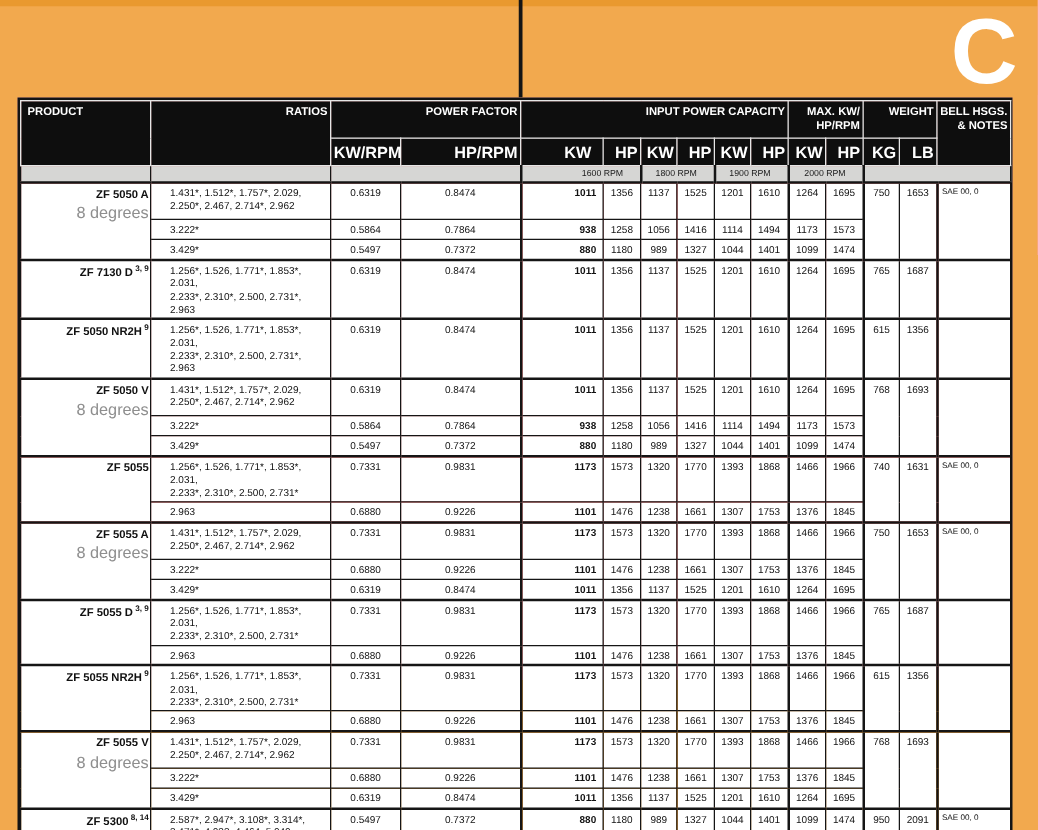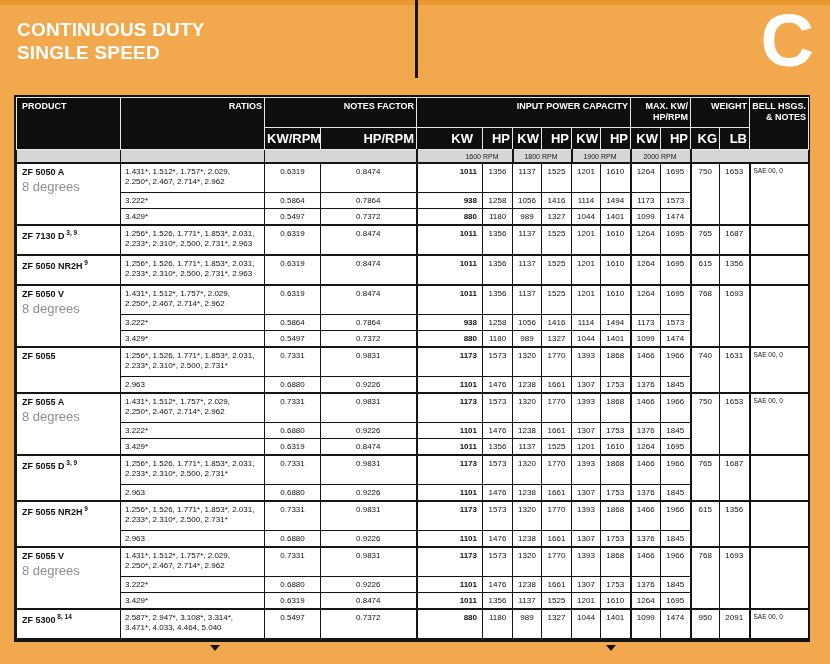--- a/index.html
+++ b/index.html
@@ -19,21 +19,21 @@
     letter-spacing:0.2px; white-space:pre-line;
   }
   .fold-line-top { position:absolute; left:415px; top:0; width:3px; height:78px; background:#151515; }
   .section-letter {
     position:absolute; right:16px; top:4px; color:#FFFFFF;
     font-size:74px; font-weight:bold; line-height:1;
   }
   
   .panel {
     position:absolute; left:14px; top:78px; width:796px; height:466px;
-    background:#fca5a5; display:flex; flex-direction:column;margin-top:17px;
+    background:#fca5a5; display:flex; flex-direction:column;
   }
   .table-wrap { border:2px solid #141414; border-bottom-width:3px; }
   table { border-collapse:collapse; table-layout:fixed; width:792px; }
   
   col.c-product {width:104px;} col.c-ratios {width:144px;}
   col.c-pfkw {width:56px;} col.c-pfhp {width:96px;}
   col.c-kw16 {width:66px;} col.c-hp16 {width:30px;}
   col.c-kw18 {width:29px;} col.c-hp18 {width:30px;}
   col.c-kw19 {width:29px;} col.c-hp19 {width:30px;}
   col.c-kw20 {width:30px;} col.c-hp20 {width:30px;}
@@ -57,45 +57,43 @@
     text-align:right; padding-right:13px; }
   
   tbody td {
     border:1px solid #151515; vertical-align:top; background:#fff;
     font-size:8px; color:#111; text-align:center; padding:3px 1px 1px 1px;
     line-height:1.3; overflow:hidden;
   }
   tr.tall td { height:30px; }
   tr.short td { height:16px; }
   tr.gstart td { border-top:2px solid #151515; }
-  td.product { text-align:left; padding-left:5px; }
+  td.product { text-align:right; padding-left:5px; }
   .pname { font-size:9px; font-weight:bold; }
   .psup { font-size:6.5px; vertical-align:super; font-weight:bold; }
   .psub { color:#8E8E8E; font-size:13px; margin-top:1px; }
-  td.ratios { text-align:left; padding-left:4px; white-space:pre-line; }
+  td.ratios { text-align:left; padding-left:15px; white-space:pre-line; }
   td.sec { border-left:2px solid #151515; }
   td.kwwide { text-align:right; padding-right:5px;font-weight:bold; }
   td.note { font-size:6.5px; text-align:left; padding:3px 1px 0 3px; }
   
   .table-footer { position:relative; flex:1; background:#FFFFFF; }
   .fold-line-bottom { position:absolute; left:401px; top:0; width:3px; height:100%; background:#2a2a2a; }
   .tri {
     position:absolute; top:3px; width:0; height:0;
     border-left:5px solid transparent; border-right:5px solid transparent;
     border-top:6px solid #151515;
   }
   .tri.t1 { left:196px; } .tri.t2 { left:592px; }
 </style>
 </head>
 <body>
 
 <div class="top-band">
   <div class="top-strip"></div>
-  <h1 class="page-title">CONTINUOUS DUTY
-SINGLE SPEED</h1>
   <div class="section-letter">C</div>
 </div>
 <div class="fold-line-top"></div>
 
 <div class="panel">
   <div class="table-wrap">
     <table>
       <colgroup>
         <col class="c-product">
           <col class="c-ratios">
@@ -110,21 +108,21 @@
           <col class="c-kw20">
           <col class="c-hp20">
         <col class="c-kg">
           <col class="c-lb">
           <col class="c-notes">
       </colgroup>
       <thead>
         <tr class="h1">
           <th class="al" rowspan="2">PRODUCT</th>
           <th rowspan="2">RATIOS</th>
-          <th colspan="2">NOTES FACTOR</th>
+          <th colspan="2">POWER FACTOR</th>
           <th colspan="6">INPUT POWER CAPACITY</th>
           <th colspan="2">MAX. KW/
 HP/RPM</th>
           <th colspan="2">WEIGHT</th>
           <th rowspan="2">BELL HSGS.
 &amp; NOTES</th>
         </tr>
         <tr class="h2">
           <th>KW/RPM</th>
           <th>HP/RPM</th>

